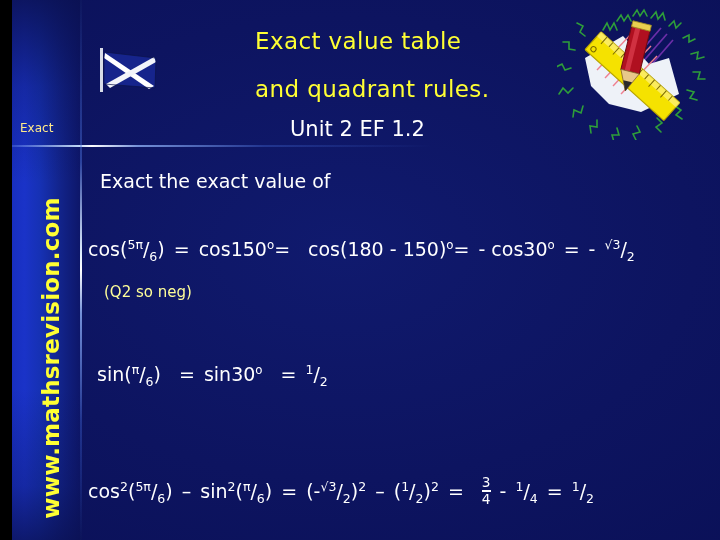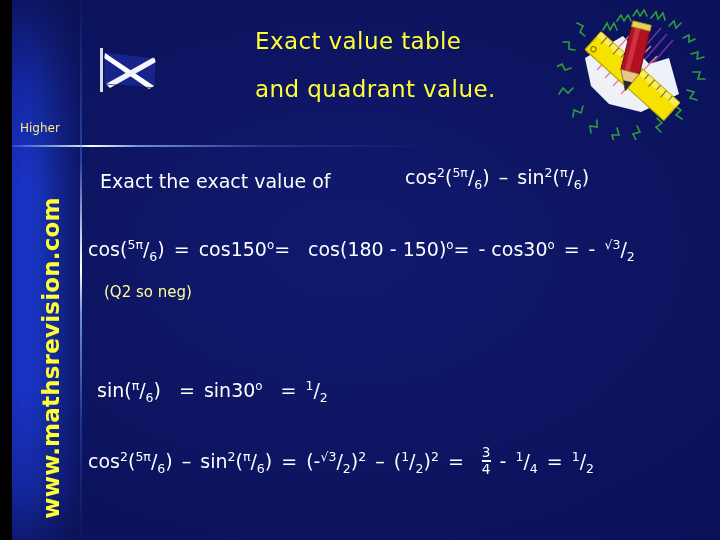--- a/index.html
+++ b/index.html
@@ -111,22 +111,22 @@
     position: absolute;
     color: #ffffff;
     font-size: 19px;
     white-space: nowrap;
     line-height: 1;
   }
   #line-find   { left: 88px;  top: 172px; }
   #line-expr   { left: 393px; top: 168px; }
   #line-cos    { left: 76px;  top: 240px; text-align: center; }
   #line-q2     { left: 92px;  top: 285px; color:#ffff99; font-size:15px;text-align:center; }
-  #line-sin    { left: 85px;  top: 381px; text-align: right; }
-  #line-final  { left: 76px;  top: 446px; }
+  #line-sin    { left: 85px;  top: 365px; text-align: right; }
+  #line-final  { left: 76px;  top: 476px; }
 
   sup { font-size: 0.66em; vertical-align: super; line-height: 0; }
   sub { font-size: 0.66em; vertical-align: sub;  line-height: 0; }
   .deg { font-size: 0.62em; vertical-align: super; line-height: 0; }
   .sp  { display:inline-block; width: 9px; }
   .sp2 { display:inline-block; width: 18px; }
 
   .vfrac {
     display: inline-block;
     text-align: center;
@@ -231,29 +231,27 @@
         <rect x="66" y="18" width="19" height="46" fill="#b01020" stroke="#6e0a14" stroke-width="1"></rect>
         <rect x="70" y="18" width="5" height="46" fill="#d83a4a" opacity="0.8"></rect>
         <rect x="66" y="14" width="19" height="6" fill="#e8d050" stroke="#9a8a20" stroke-width="0.8"></rect>
         <path d="M66 64 L75.5 84 L85 64 Z" fill="#e8c88a" stroke="#8a6a30" stroke-width="0.8"></path>
         <path d="M71 74 L75.5 84 L80 74 Z" fill="#2a2a2a"></path>
       </g>
     </svg>
   </div>
 
   <div class="title-line" id="title1">Exact value table</div>
-  <div class="title-line" id="title2">and quadrant value.</div>
-  <div id="higher">Higher</div>
+  <div class="title-line" id="title2">and quadrant rules.</div>
+  <div id="unit">Unit 2 EF 1.2</div>
+  <div id="higher">Exact</div>
   <div id="site">www.mathsrevision.com</div>
 
   <div class="mathline" id="line-find">Exact the exact value of</div>
 
-  <div class="mathline" id="line-expr">
-    <span>cos</span><sup>2</sup><span>(</span><sup>5π</sup><span>/</span><sub>6</sub><span>)</span><span class="sp"></span><span>–</span><span class="sp"></span><span>sin</span><sup>2</sup><span>(</span><sup>π</sup><span>/</span><sub>6</sub><span>)</span>
-  </div>
 
   <div class="mathline" id="line-cos">
     <span>cos</span><span>(</span><sup>5π</sup><span>/</span><sub>6</sub><span>)</span><span class="sp"></span><span>=</span><span class="sp"></span><span>cos150</span><span class="deg">o</span><span>=</span><span class="sp2"></span><span>cos(180 - 150)</span><span class="deg">o</span><span>=</span><span class="sp"></span><span>- cos30</span><span class="deg">o</span><span class="sp"></span><span>=</span><span class="sp"></span><span>-</span><span class="sp"></span><sup>√3</sup><span>/</span><sub>2</sub>
   </div>
 
   <div class="mathline" id="line-q2">(Q2 so neg)</div>
 
   <div class="mathline" id="line-sin">
     <span>sin</span><span>(</span><sup>π</sup><span>/</span><sub>6</sub><span>)</span><span class="sp2"></span><span>=</span><span class="sp"></span><span>sin30</span><span class="deg">o</span><span class="sp2"></span><span>=</span><span class="sp"></span><sup>1</sup><span>/</span><sub>2</sub>
   </div>

